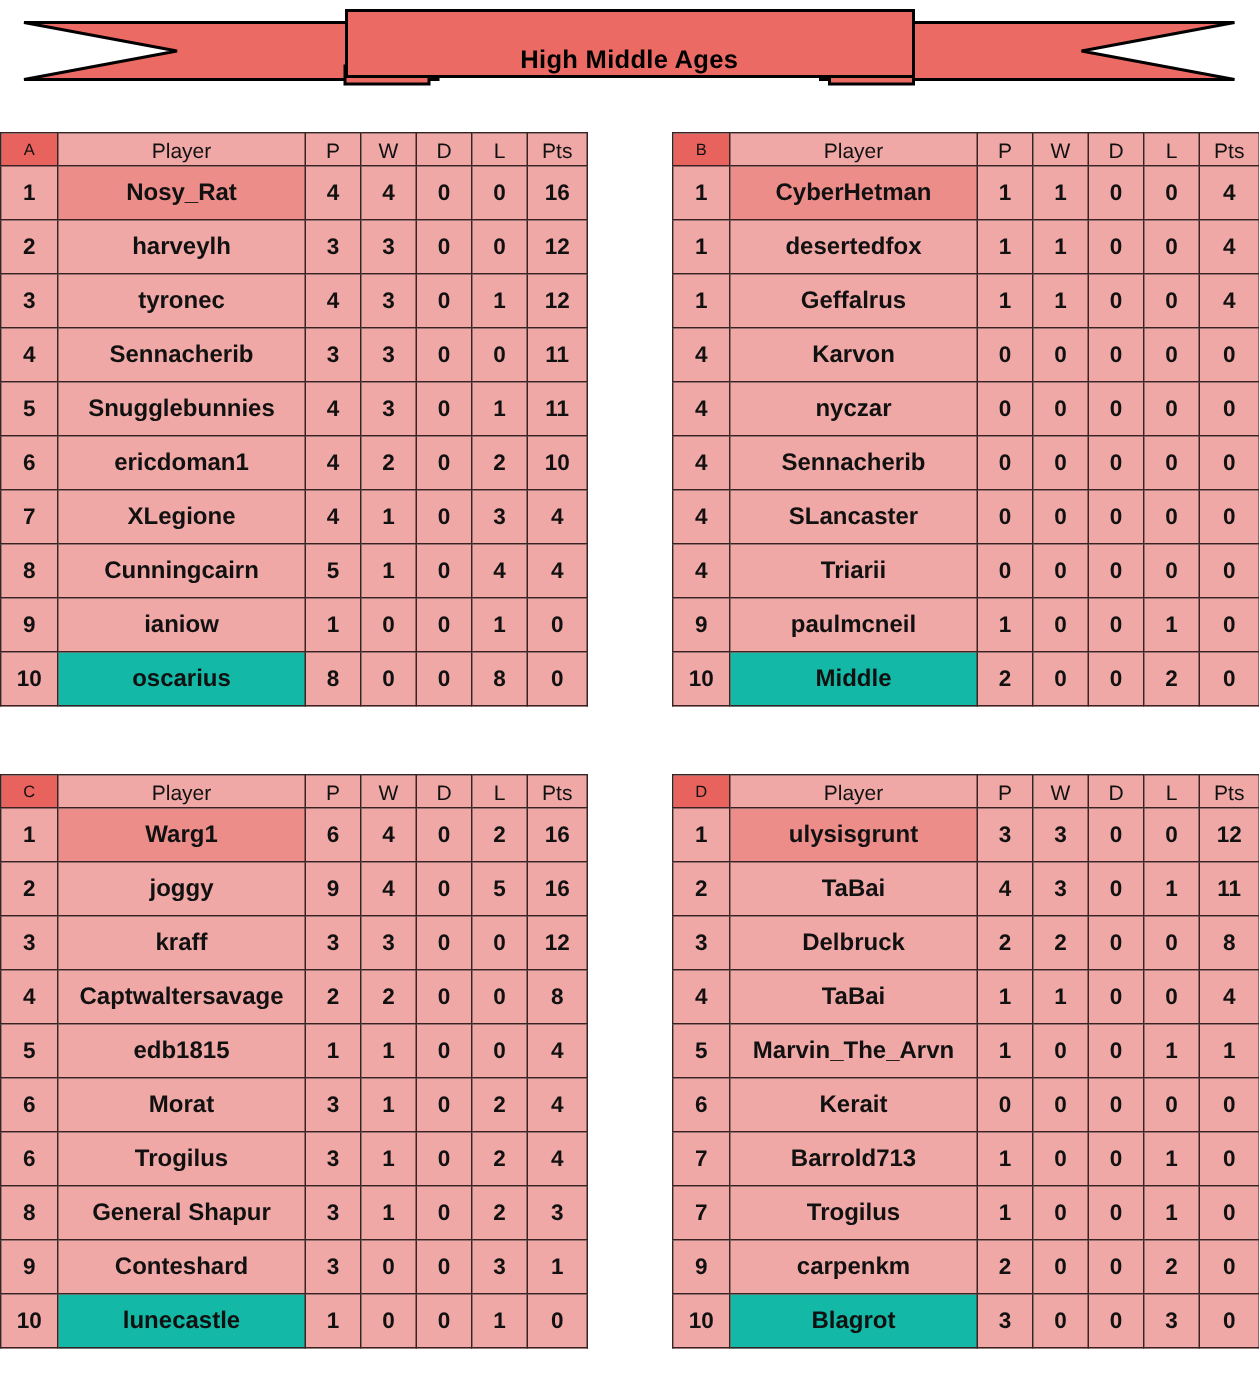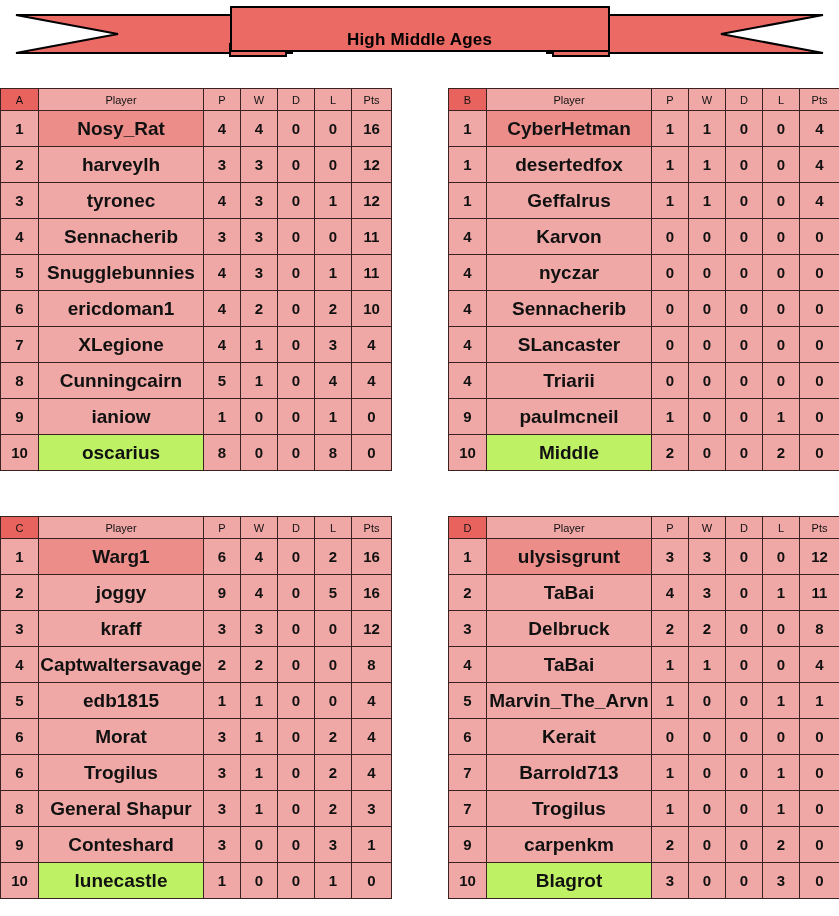--- a/index.html
+++ b/index.html
@@ -70,45 +70,45 @@
     background: #f0a8a6;
     color: #111111;
     text-align: center;
     padding: 0;
     font-weight: bold;
     box-sizing: border-box;
   }
   
   table.standings thead th {
     height: 22px;
-    font-size: 11px;
+    font-size: 14px;
     font-weight: normal;
     background: #f0a8a6;
   }
   table.standings thead th.grp {
     background: #e8625e;
     font-size: 11px;
     font-weight: normal;
   }
   
   table.standings tbody td {
     height: 36px;
     font-size: 15px;
   }
   table.standings tbody td.rank {
     font-size: 15px;
   }
   table.standings tbody td.player {
-    font-size: 19px;
+    font-size: 16px;
   }
   tbody tr.leader td.player {
     background: #ec8d8a;
   }
   tbody tr.last td.player {
-    background: #bef264;
+    background: #14b8a6;
     margin-left: 47px;
   }
 
   col.c-rank  { width: 38px; }
   col.c-player{ width: 165px; }
   col.c-num   { width: 37px; }
   col.c-pts   { width: 40px; }
 </style>
 </head>
 <body>

